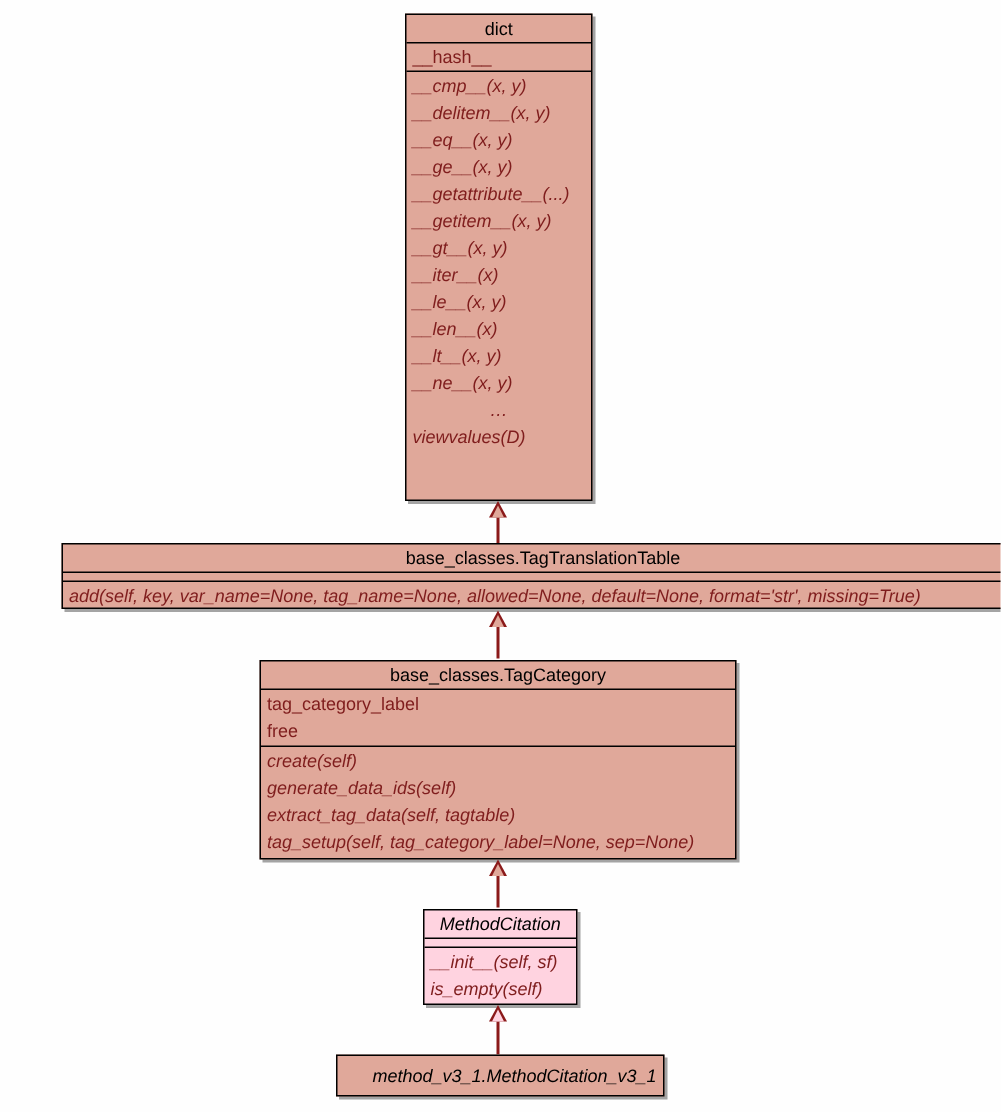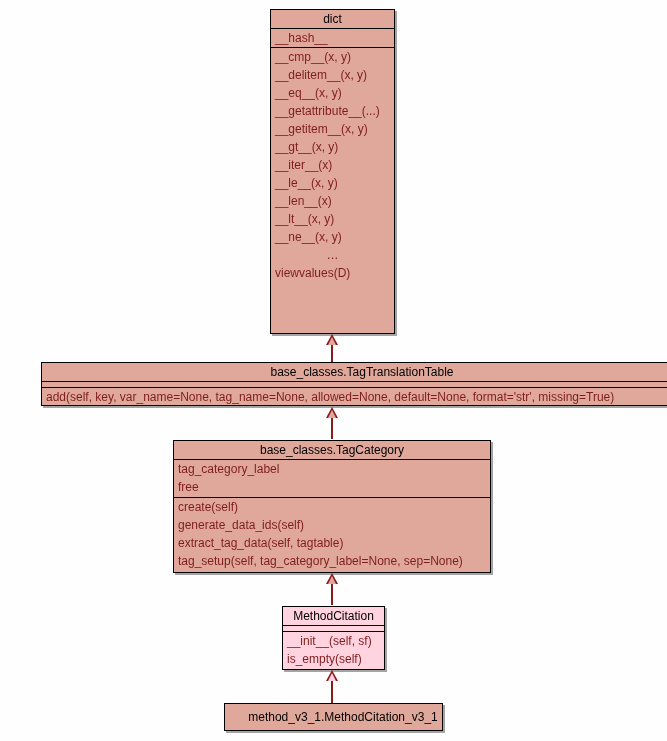--- a/index.html
+++ b/index.html
@@ -31,20 +31,21 @@
   .uml-class.light {
     background: #ffd3e0;
   }
   .compartment {
     box-sizing: border-box;
     border-bottom: 1px solid #000000;
     padding: 0;
   }
   .compartment:last-child {
     border-bottom: none;
+    font-style: italic;
   }
   .uml-title {
     text-align: center;
     font-size: 12px;
     color: #000000;
     line-height: 18px;
     height: 18px;
     white-space: nowrap;
     overflow: hidden;
   }
@@ -102,20 +103,21 @@
     <div class="compartment" style="height:19px;">
       <div class="uml-title">dict</div>
     </div>
     <div class="compartment" style="height:19px;">
       <div class="uml-row">__hash__</div>
     </div>
     <div class="compartment">
       <div class="uml-row">__cmp__(x, y)</div>
       <div class="uml-row">__delitem__(x, y)</div>
       <div class="uml-row">__eq__(x, y)</div>
+      <div class="uml-row">__ge__(x, y)</div>
       <div class="uml-row">__getattribute__(...)</div>
       <div class="uml-row">__getitem__(x, y)</div>
       <div class="uml-row">__gt__(x, y)</div>
       <div class="uml-row">__iter__(x)</div>
       <div class="uml-row">__le__(x, y)</div>
       <div class="uml-row">__len__(x)</div>
       <div class="uml-row">__lt__(x, y)</div>
       <div class="uml-row">__ne__(x, y)</div>
       <div class="uml-row center">…</div>
       <div class="uml-row">viewvalues(D)</div>
@@ -157,21 +159,21 @@
       <div class="uml-row">tag_setup(self, tag_category_label=None, sep=None)</div>
     </div>
   </div>
 
   <div class="edge-line" style="left:331px; top:584px; height:21px;"></div>
   <div class="edge-arrow" style="left:326px; top:573px;">
       <span class="inner"></span>
     </div>
 
   <div class="uml-class light" style="left:282px; top:606px; width:103px; height:64px;">
-    <div class="compartment" style="height:19px;">
+    <div class="compartment" style="height:19px;font-style:italic;">
       <div class="uml-title">MethodCitation</div>
     </div>
     <div class="compartment empty"></div>
     <div class="compartment">
       <div class="uml-row">__init__(self, sf)</div>
       <div class="uml-row">is_empty(self)</div>
     </div>
   </div>
 
   <div class="edge-line" style="left:331px; top:681px; height:22px;"></div>

